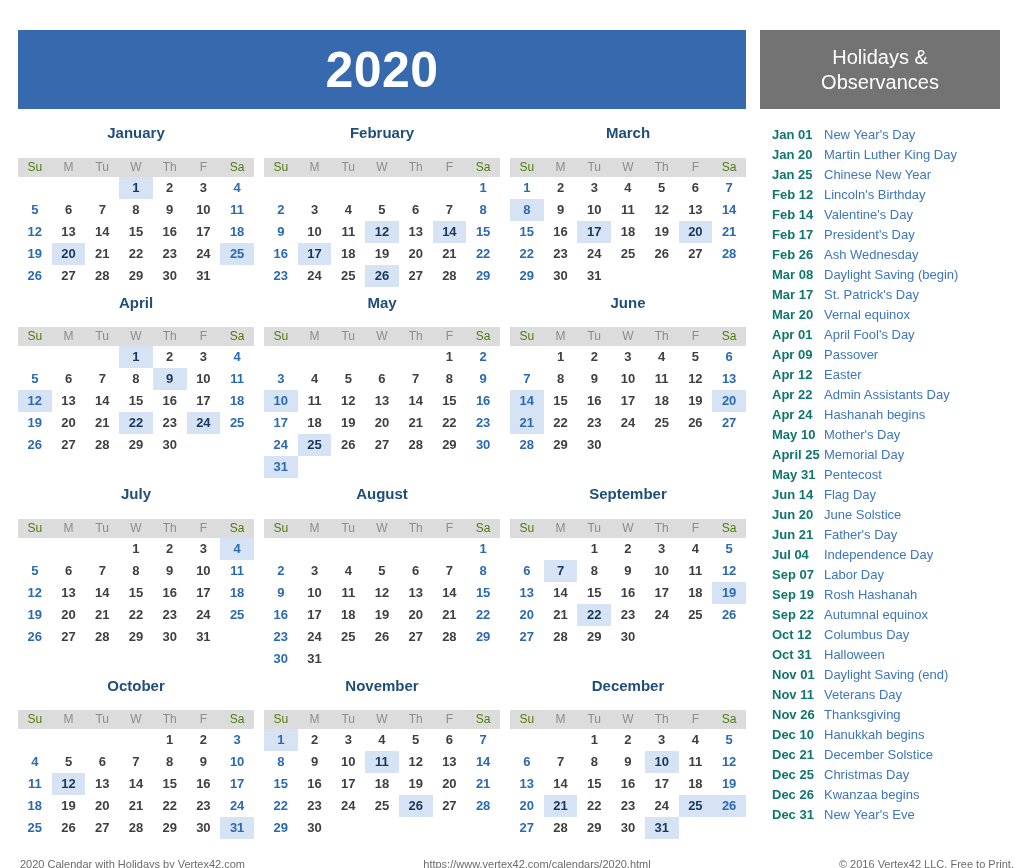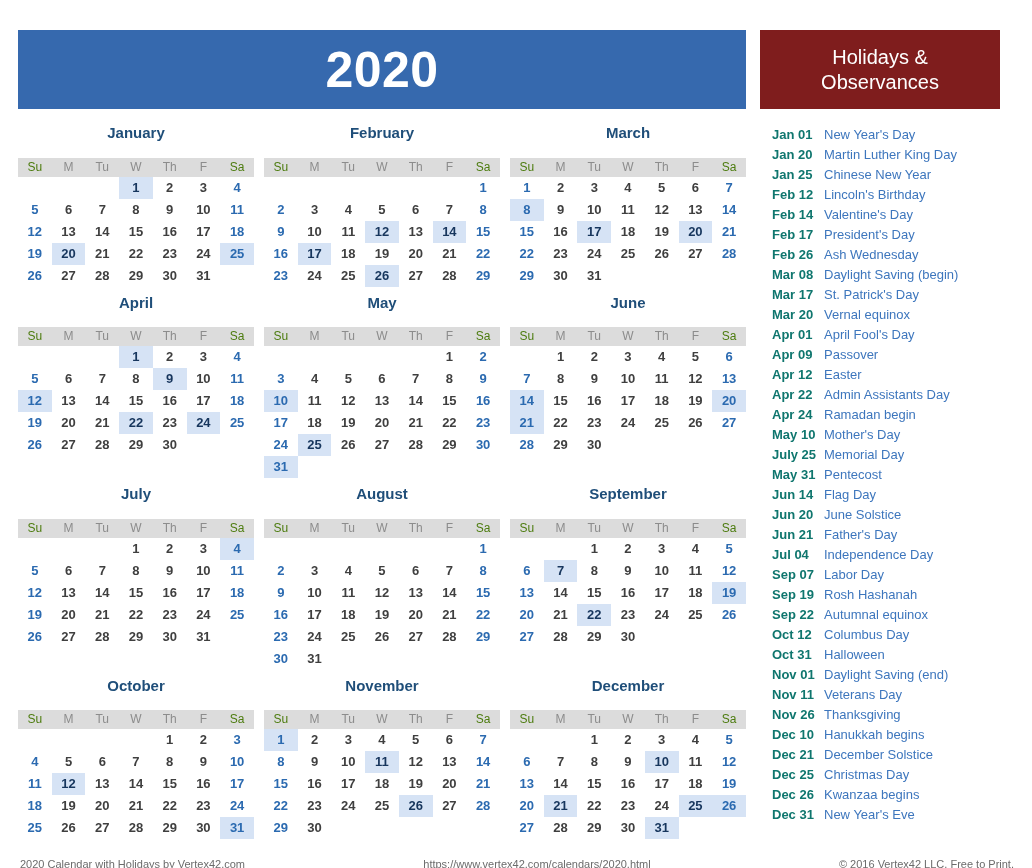--- a/index.html
+++ b/index.html
@@ -116,21 +116,21 @@
     background: #d6e3f5;
     color: #17365d;
   }
   table.month-table td.hl.weekend {
     color: #2b6ab0;
   }
 
   
   .holidays-header {
     height: 79px;
-    background: #7f1d1d;
+    background: #737373;
     color: #ffffff;
     display: flex;
     align-items: center;
     justify-content: center;
     text-align: center;
     font-size: 20px;
     line-height: 1.25;
     padding: 0 6px;
     box-sizing: border-box;
   }
@@ -1026,28 +1026,28 @@
           <div class="holiday-row">
             <span class="holiday-date">Apr 12</span>
             <span class="holiday-name">Easter</span>
           </div>
           <div class="holiday-row">
             <span class="holiday-date">Apr 22</span>
             <span class="holiday-name">Admin Assistants Day</span>
           </div>
           <div class="holiday-row">
             <span class="holiday-date">Apr 24</span>
-            <span class="holiday-name">Ramadan begin</span>
+            <span class="holiday-name">Hashanah begins</span>
           </div>
           <div class="holiday-row">
             <span class="holiday-date">May 10</span>
             <span class="holiday-name">Mother's Day</span>
           </div>
           <div class="holiday-row">
-            <span class="holiday-date">July 25</span>
+            <span class="holiday-date">April 25</span>
             <span class="holiday-name">Memorial Day</span>
           </div>
           <div class="holiday-row">
             <span class="holiday-date">May 31</span>
             <span class="holiday-name">Pentecost</span>
           </div>
           <div class="holiday-row">
             <span class="holiday-date">Jun 14</span>
             <span class="holiday-name">Flag Day</span>
           </div>

